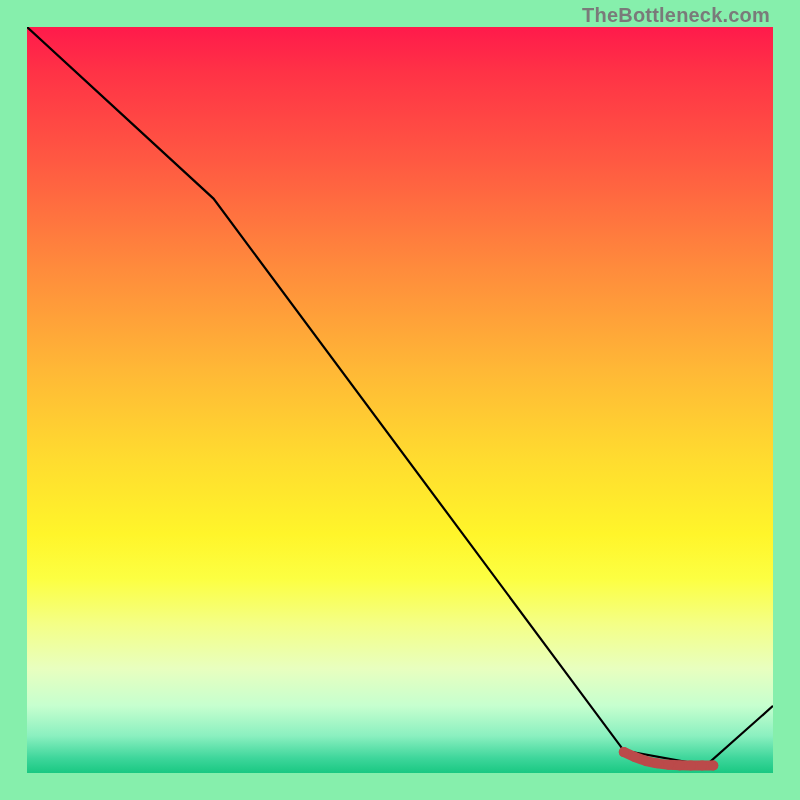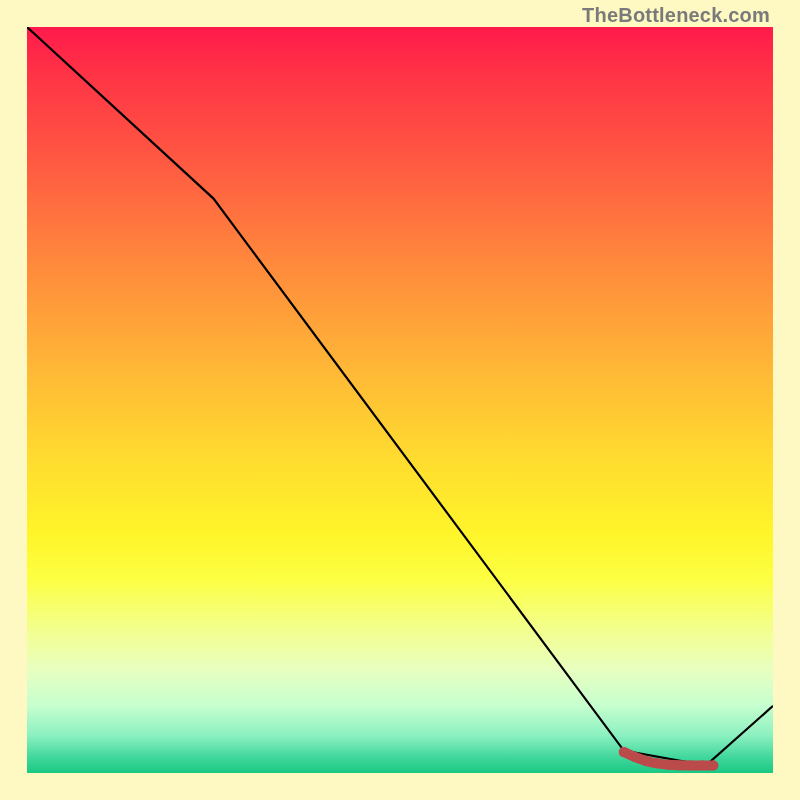--- a/index.html
+++ b/index.html
@@ -8,21 +8,21 @@
     width: 800px;
     height: 800px;
     background: #000;
     overflow: hidden;
     font-family: Arial, Helvetica, sans-serif;
   }
   .frame {
     position: relative;
     width: 800px;
     height: 800px;
-    background: #fef9c3;
+    background: #86efac;
   }
   .plot-area {
     position: absolute;
     left: 27px;
     top: 27px;
     width: 746px;
     height: 746px;
     overflow: hidden;
   }
   

